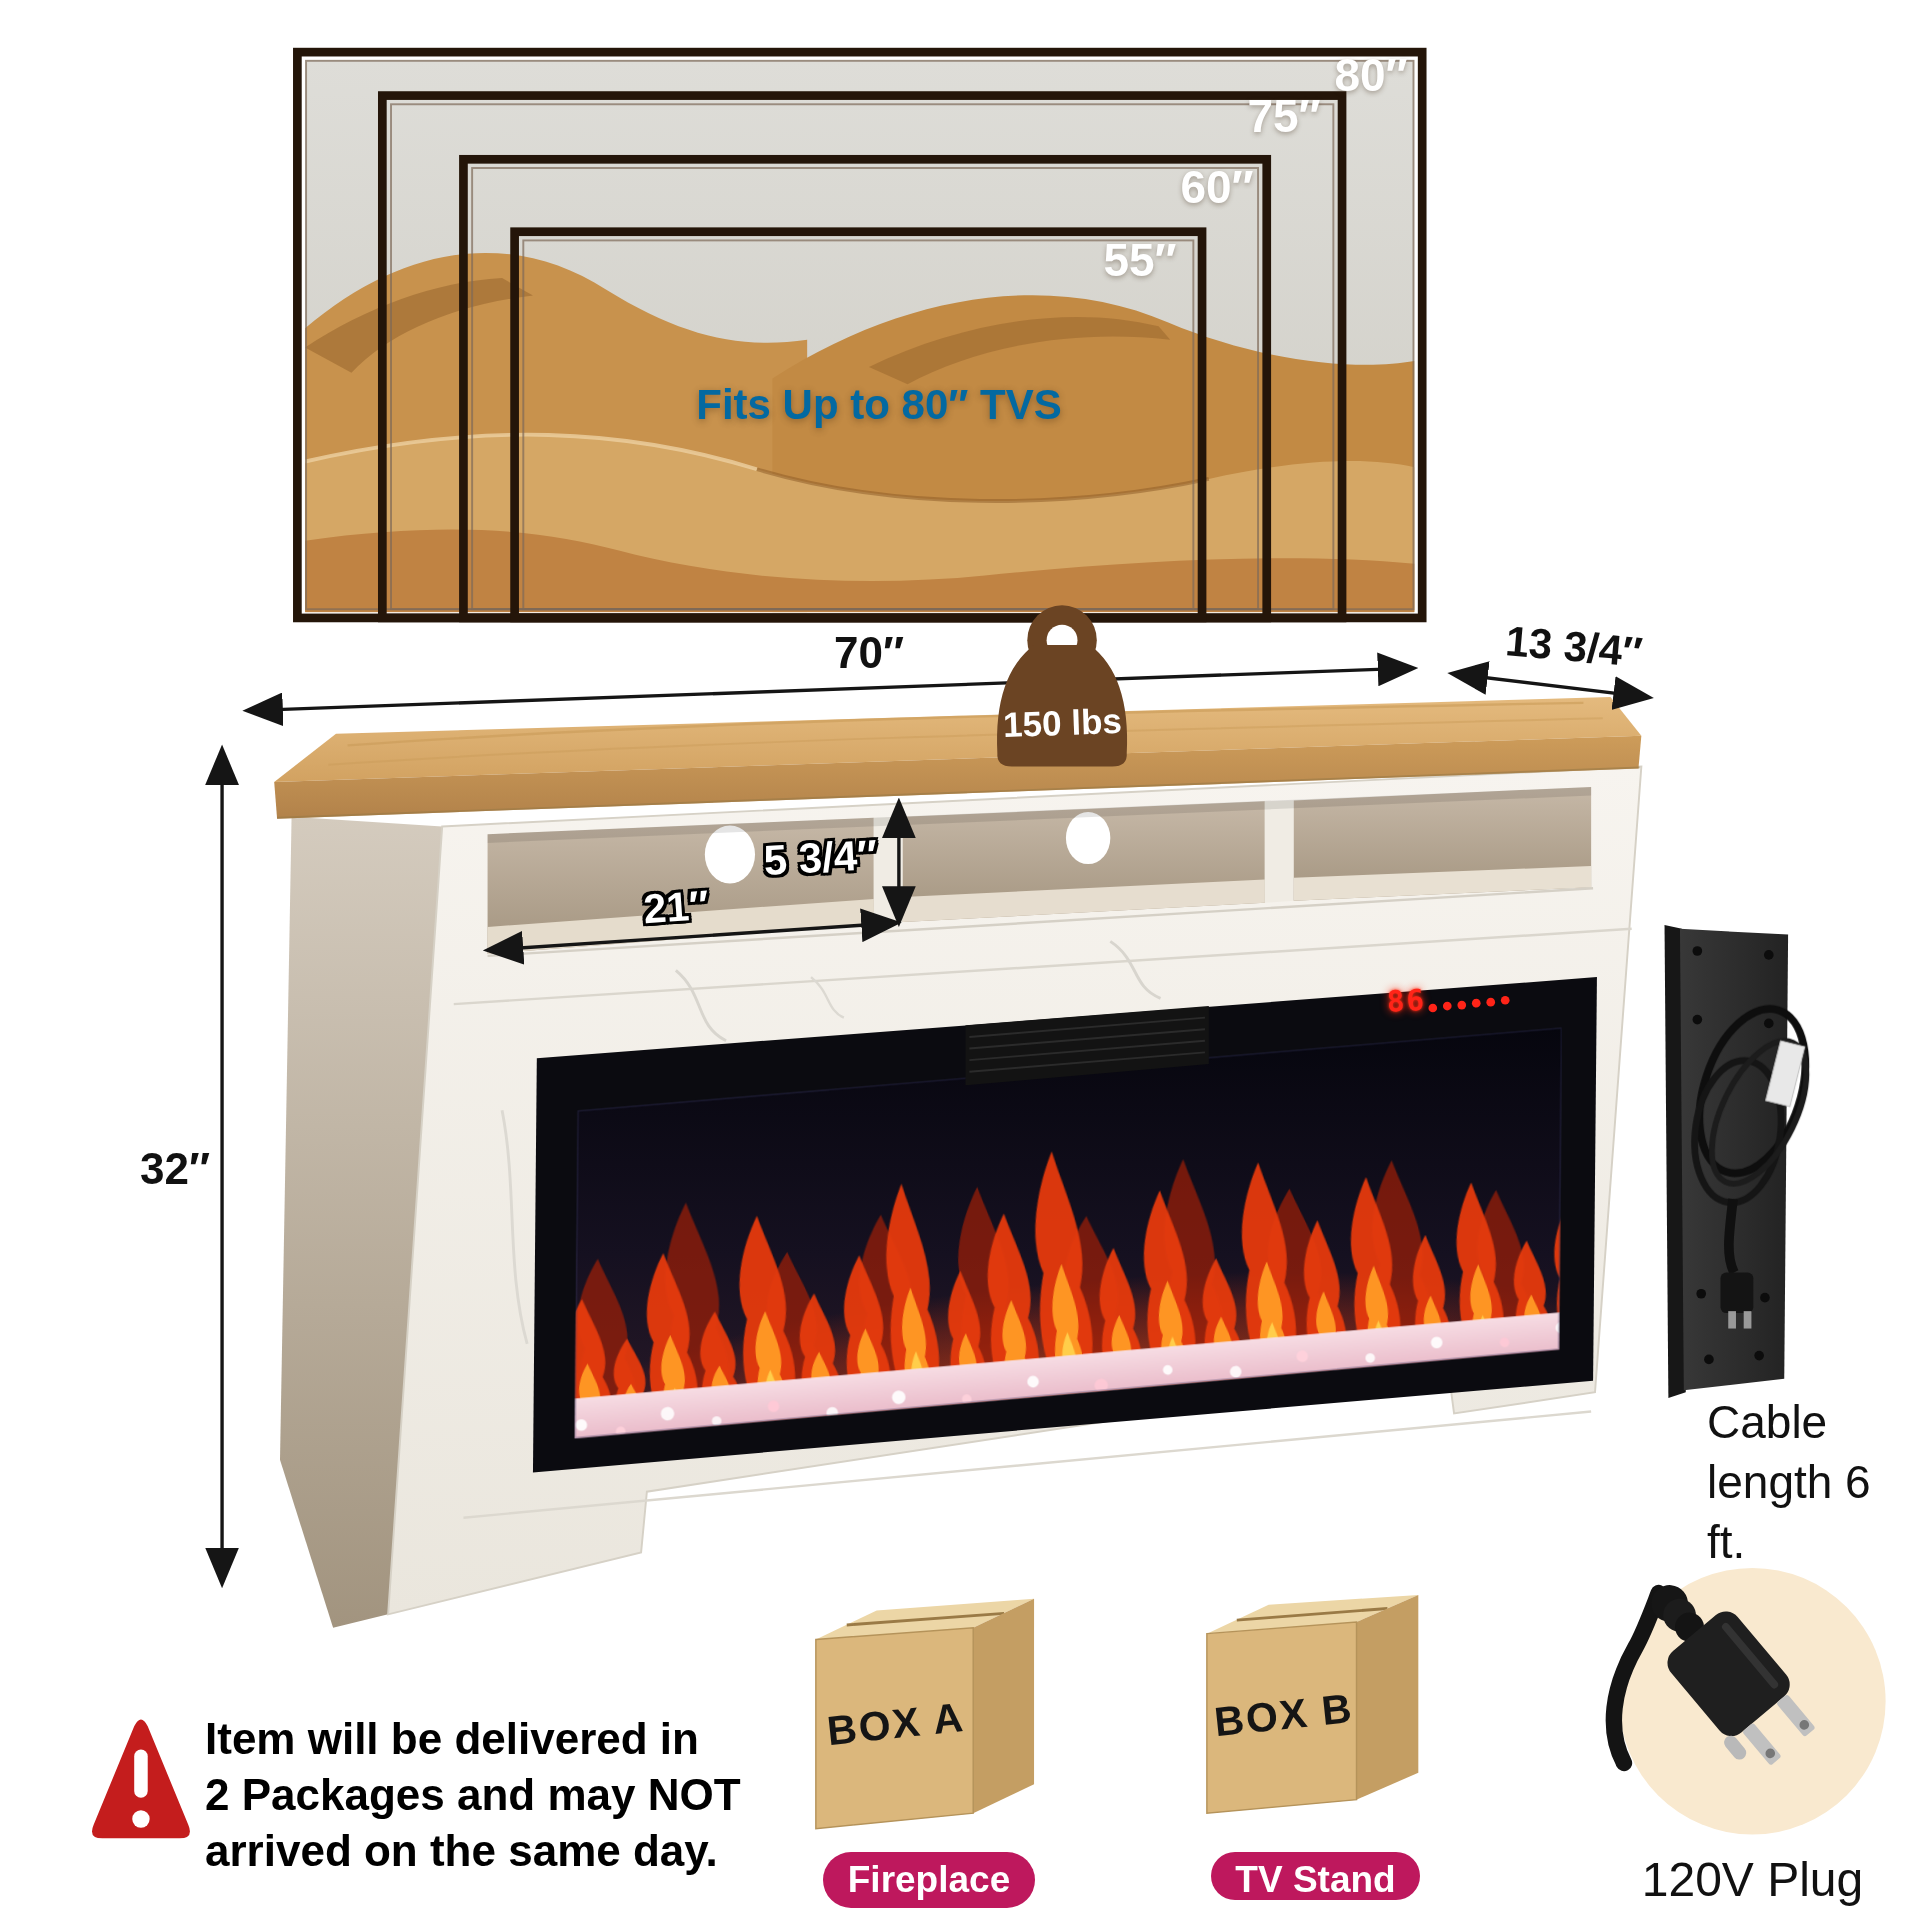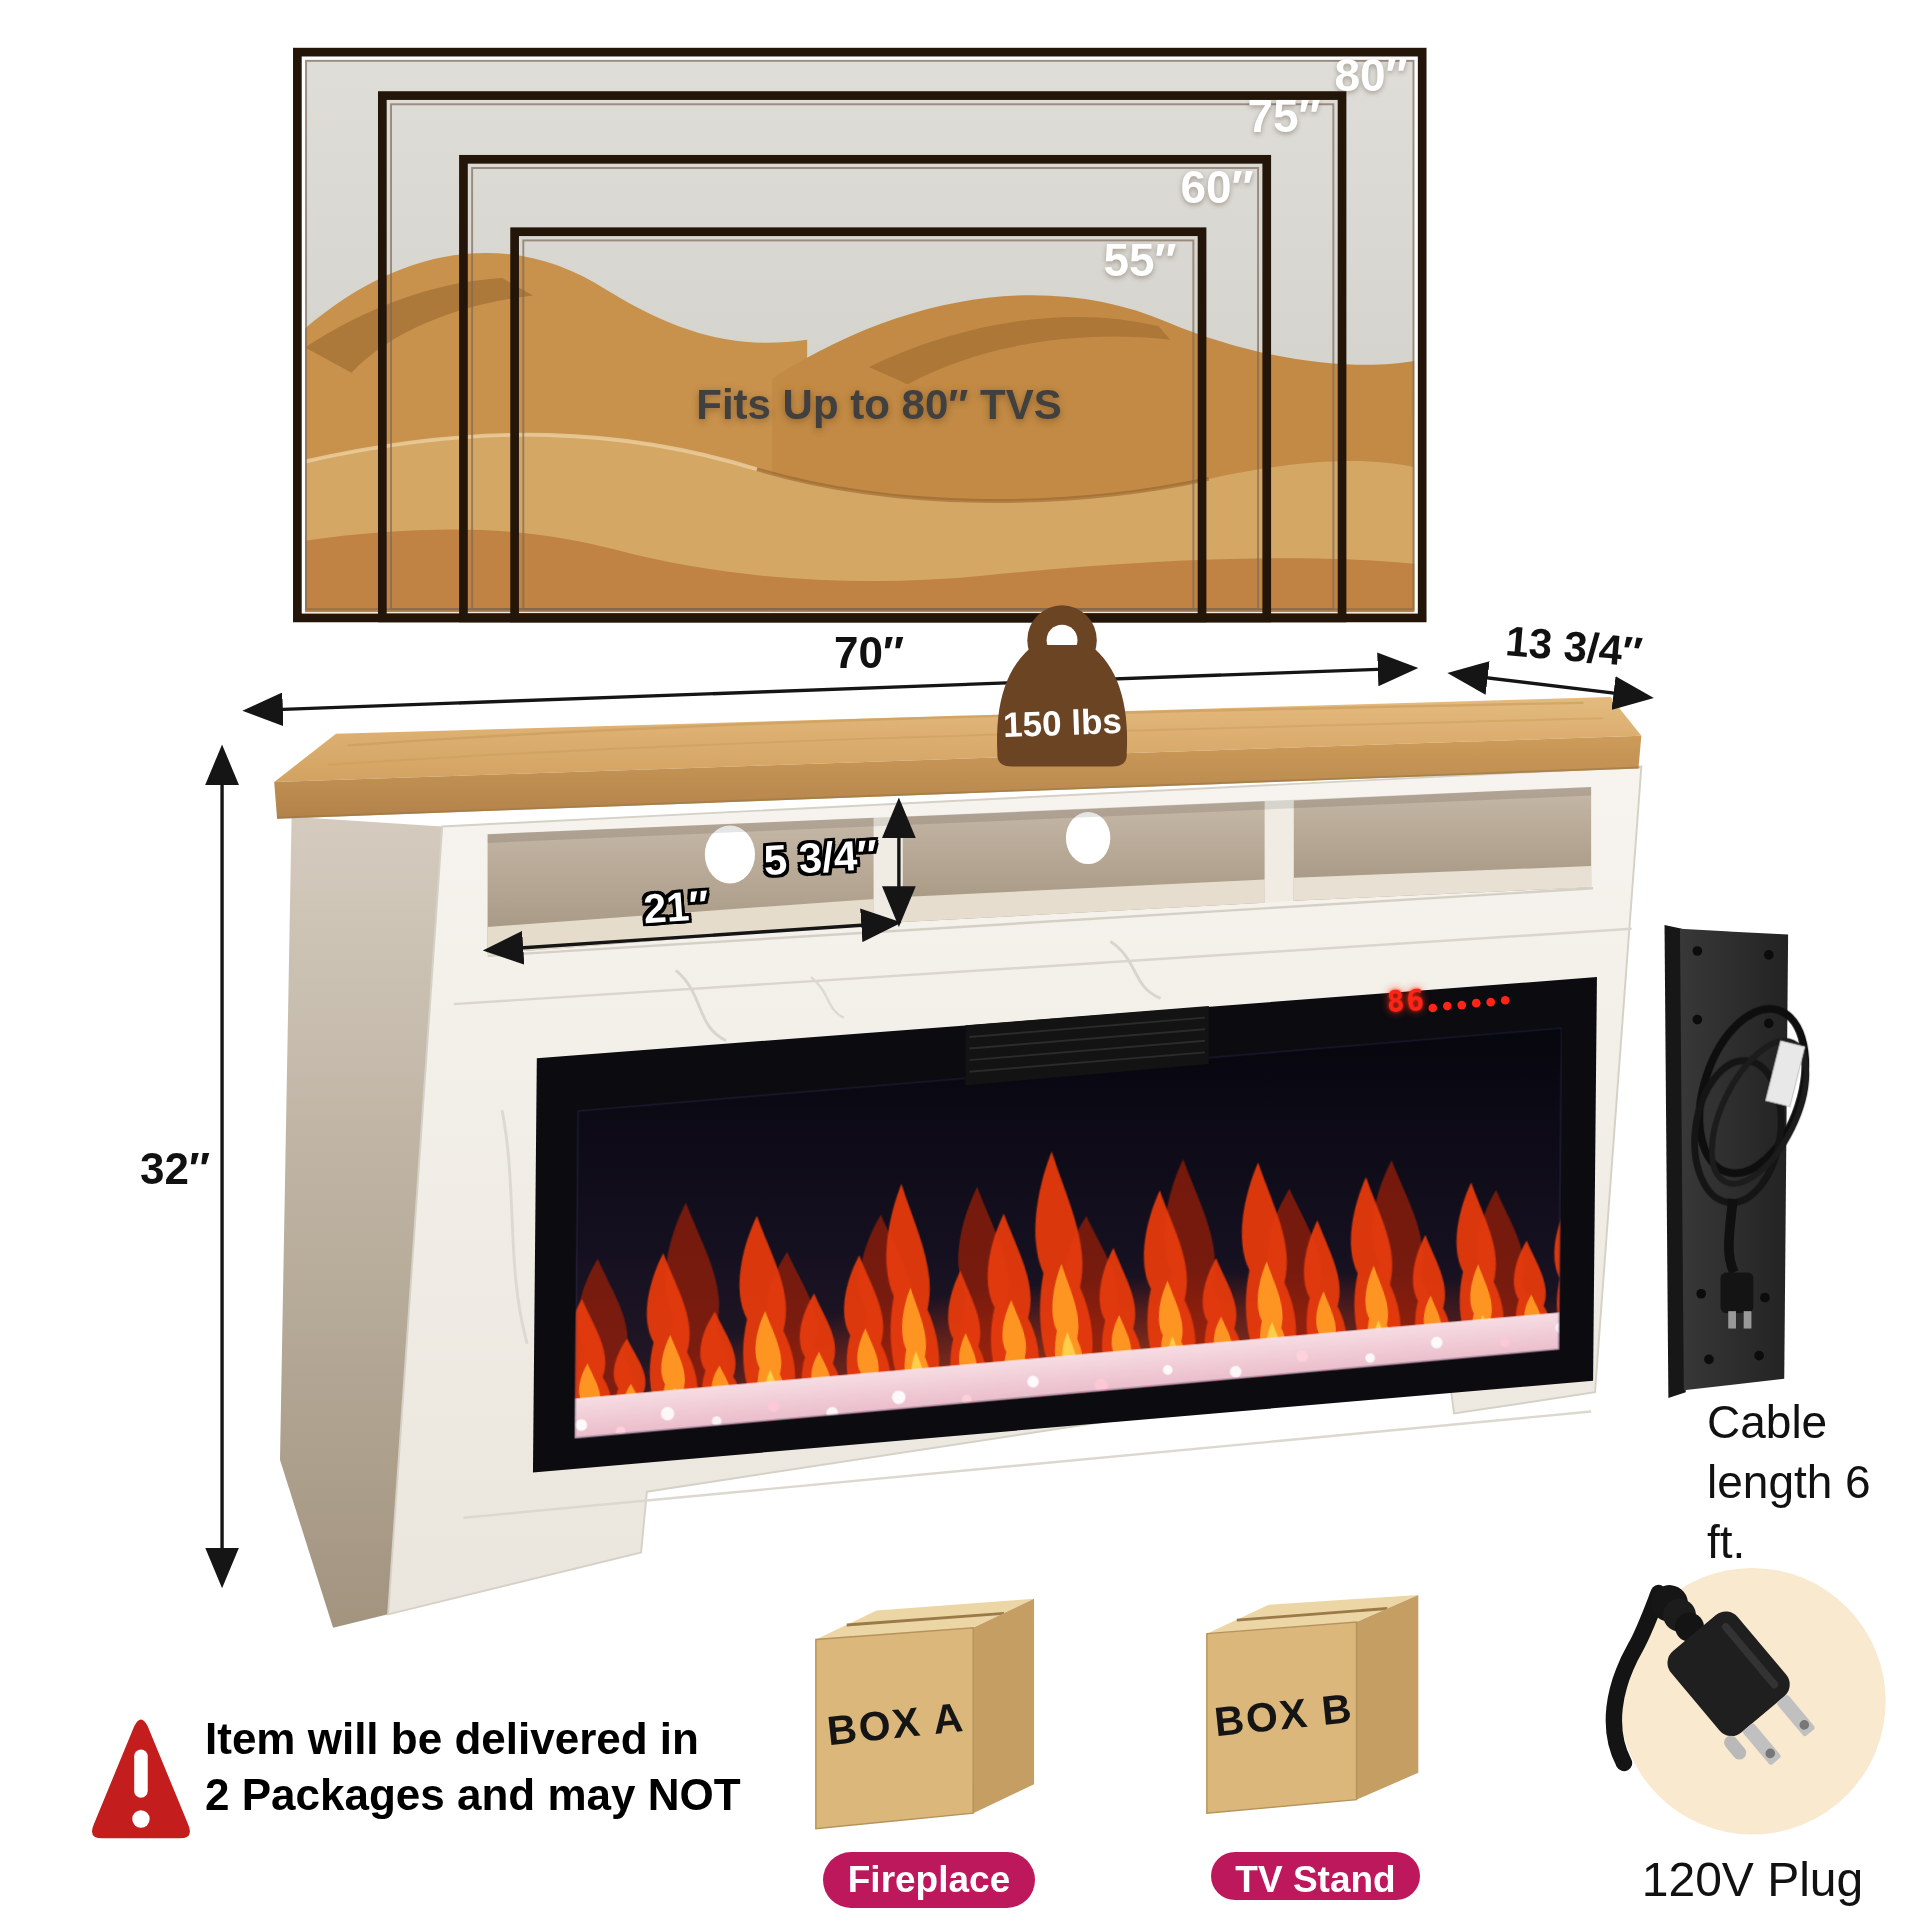--- a/index.html
+++ b/index.html
@@ -2,21 +2,21 @@
 <html><head>
 <meta charset="utf-8">
 <style>
   html,body{margin:0;padding:0;background:#fff;}
   .canvas{position:relative;width:1931px;height:1931px;overflow:hidden;background:#fff;
           font-family:"Liberation Sans", sans-serif;}
   .canvas svg{position:absolute;left:0;top:0;}
   .ovl{position:absolute;z-index:5;white-space:pre-line;}
   .tv-size{color:#fff;font-weight:bold;font-size:46px;text-align:center;
            text-shadow:0 1.9px 5.8px rgba(60,40,20,.35);}
-  .caption{color:#404040;font-weight:bold;font-size:42px;text-align:center;
+  .caption{color:#0369a1;font-weight:bold;font-size:42px;text-align:center;
            text-shadow:0 1.9px 7.7px rgba(80,50,20,.45);}
   .dim{color:#111;font-weight:bold;font-size:44px;text-align:center;}
   .dim-outline{color:#fff;font-weight:bold;font-size:42px;text-align:center;
     text-shadow:-2.9px -2.9px 0 #000,2.9px -2.9px 0 #000,-2.9px 2.9px 0 #000,2.9px 2.9px 0 #000,
                  0 -2.9px 0 #000,0 2.9px 0 #000,-2.9px 0 0 #000,2.9px 0 0 #000;}
   .weight-label{color:#fff;font-weight:bold;font-size:35px;text-align:center;}
   .led{color:#ff2418;font-weight:bold;font-size:29px;letter-spacing:1.9px;
        font-family:"DejaVu Sans Mono", monospace;
        text-shadow:0 0 8.7px rgba(255,45,20,.95),0 0 2.9px rgba(255,45,20,.9);}
   .note{color:#111;font-size:46px;line-height:60px;}
@@ -345,20 +345,21 @@
 <div class="ovl weight-label" style="left:987px;top:703px;width:151px;transform:rotate(-2deg);">150 lbs</div>
 <div class="ovl dim-outline" style="left:736px;top:834px;width:169px;transform:rotate(-3deg);">5 3/4″</div>
 <div class="ovl dim-outline" style="left:623px;top:884px;width:106px;transform:rotate(-4deg);font-size:41px;">21″</div>
 
 <div class="ovl led" style="left:1387px;top:983px;width:68px;transform:rotate(-3deg);">86</div>
 
 <div class="ovl note" style="left:1674px;top:1392px;width:179px;margin-left:33px;">Cable length 6 ft.</div>
 
 <div class="ovl warn-text" style="left:205px;top:1711px;width:618px;">Item will be delivered in</div>
 <div class="ovl warn-text" style="left:205px;top:1767px;width:618px;">2 Packages and may NOT</div>
+<div class="ovl warn-text" style="left:205px;top:1823px;width:618px;">arrived on the same day.</div>
 
 <div class="ovl box-label" style="left:819px;top:1701px;width:154px;transform:rotate(-6deg);">BOX A</div>
 <div class="ovl box-label" style="left:1207px;top:1692px;width:154px;transform:rotate(-6deg);">BOX B</div>
 
 <div class="pill" style="left:823px;top:1852px;width:212px;height:56px;line-height:56px;">Fireplace</div>
 <div class="pill" style="left:1211px;top:1852px;width:209px;height:48px;line-height:56px;">TV Stand</div>
 
 <div class="ovl plug-label" style="left:1598px;top:1852px;width:309px;">120V Plug</div>
 
 </div>

